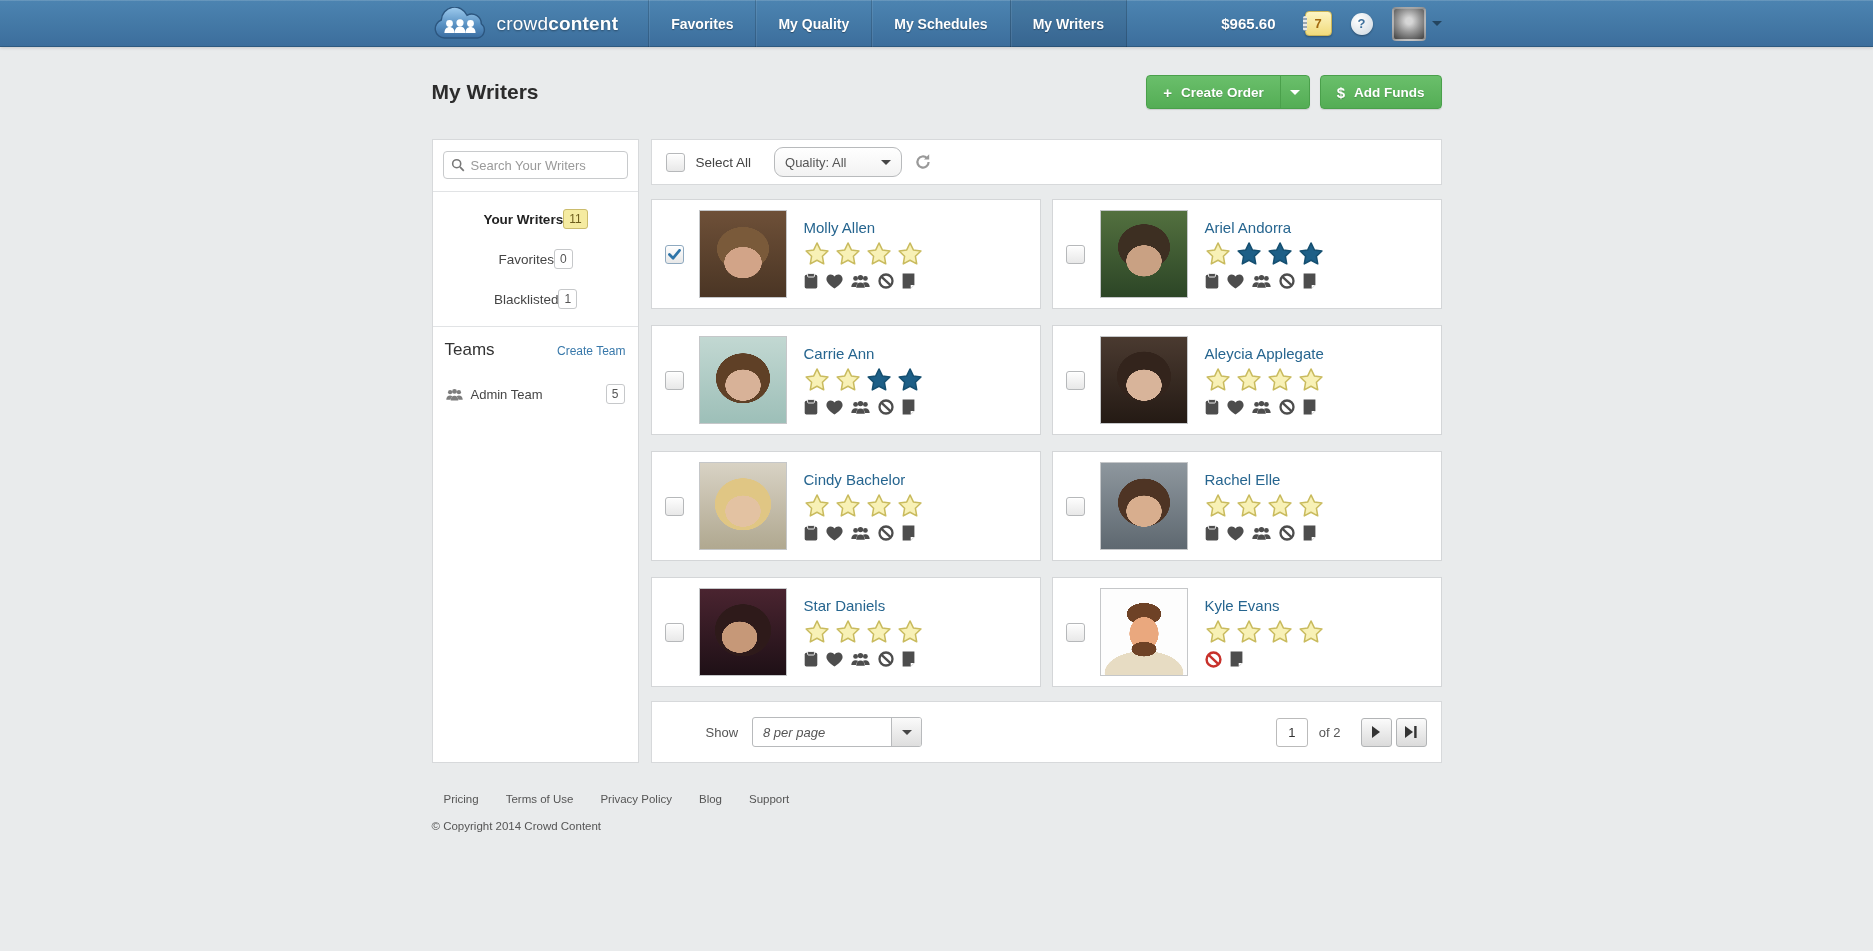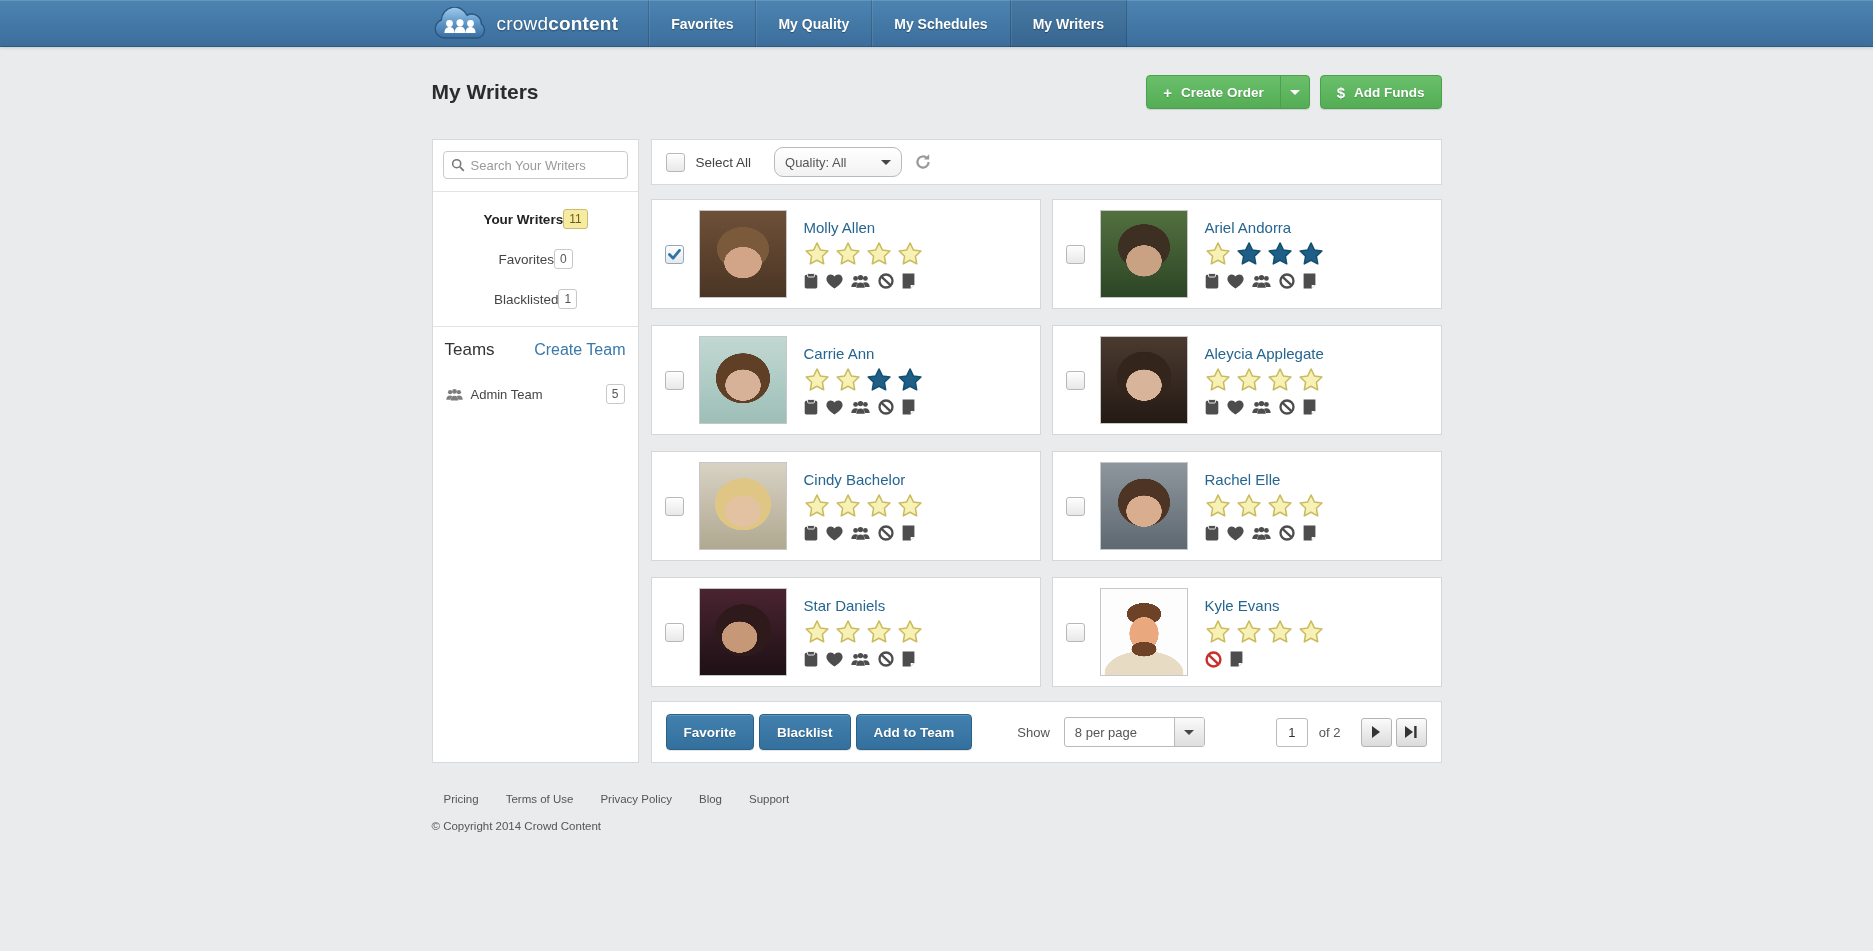--- a/index.html
+++ b/index.html
@@ -98,21 +98,21 @@
   .side-item { display:flex; align-items:center; justify-content:center; padding:10px 12px 10px 13px; font-size:13.5px; color:#454545; cursor:pointer; }
   .side-item.active .side-label { font-weight:700; color:#222; }
   .badge {
     min-width:13px; padding:2px 5px; text-align:center; border-radius:3px;
     background:#fff; border:1px solid #c6c8ca; font-size:12px; color:#555;
   }
   .badge.yellow { background:#f5eba1; border-color:#cbbc6d; color:#6d5d1d; }
   .teams-sec { padding:13px 12px; }
   .teams-head { display:flex; align-items:baseline; justify-content:space-between; margin-bottom:18px; }
   .teams-title { font-size:17px; font-weight:400; color:#333; }
-  .create-team { font-size:16px; color:#3878aa; text-decoration:none; cursor:pointer; }
+  .create-team { font-size:12px; color:#3878aa; text-decoration:none; cursor:pointer; }
   .team-item { display:flex; align-items:center; gap:8px; padding:6px 1px; font-size:13px; color:#454545; cursor:pointer; }
   .team-item .badge { margin-left:auto; }
   .ticon { display:flex; }
 
   .writers-col { flex:1; display:flex; flex-direction:column; gap:14px; }
   .panel-box { background:#fff; border:1px solid #d7d9db; }
   .panel-toolbar { height:46px; display:flex; align-items:center; padding:0 14px; }
   .checkbox {
     width:19px; height:19px; border:1px solid #b6b8ba; border-radius:3px; cursor:pointer;
     background:linear-gradient(#fefefe,#e8e8e8); flex:none;
@@ -145,23 +145,23 @@
   .panel-footer { height:62px; display:flex; align-items:center; padding:0 14px; }
   .btn-blue {
     height:36px; padding:0 17px; margin-right:5px; border-radius:4px; cursor:pointer;
     background:linear-gradient(#4280af,#34709d); border:1px solid #2c6187;
     color:#fff; font-weight:700; font-size:13.5px; font-family:inherit;
     text-shadow:0 1px 1px rgba(0,0,0,.25);
     box-shadow:inset 0 1px 0 rgba(255,255,255,.15), 0 1px 1px rgba(0,0,0,.1);
   }
   .show-label { margin-left:40px; font-size:13px; color:#555; }
   .per-page {
-    margin-left:14px; width:141px; height:30px; cursor:pointer;
+    margin-left:14px; width:170px; height:30px; cursor:pointer;
     border:1px solid #b8babc; border-radius:3px; background:#fff;
-    display:flex; align-items:center; font-size:13px; color:#555;
+    display:flex; align-items:center; font-size:13px; color:#555;font-style:italic;
   }
   .per-page-text { flex:1; padding-left:10px; }
   .per-page-caret { width:30px; align-self:stretch; border-left:1px solid #b8babc; background:linear-gradient(#fafafa,#dedede); display:flex; align-items:center; justify-content:center; border-radius:0 2px 2px 0; }
   .pagination { margin-left:auto; display:flex; align-items:center; }
   .page-input { width:32px; height:29px; border:1px solid #bbb; border-radius:3px; text-align:center; font-size:13px; color:#333; font-family:inherit; outline:none; }
   .page-total { font-size:13px; color:#555; margin:0 16px 0 11px; }
   .page-btn {
     width:31px; height:29px; margin-left:4px; cursor:pointer;
     border:1px solid #b2b4b6; border-radius:3px;
     background:linear-gradient(#fbfbfb,#dbdbdb);
@@ -233,20 +233,33 @@
           <path d="M33.4 26c0-4.1 2.4-6.1 5.1-6.1s5.1 2 5.1 6.1z" fill="#fff"></path>
       </svg>
       <span class="logo-text"><span class="logo-crowd">crowd</span><span class="logo-content">content</span></span>
     </div>
     <nav class="main-nav" id="main-nav">
         <a class="nav-item">Favorites</a>
         <a class="nav-item">My Quality</a>
         <a class="nav-item">My Schedules</a>
         <a class="nav-item active">My Writers</a>
       </nav>
+    <div class="topbar-right">
+      <span class="balance">$965.60</span>
+      <span class="notif">
+          <span>7</span>
+        </span>
+      <span class="help">
+          <span>?</span>
+        </span>
+      <span class="avatar-wrap">
+        <span class="avatar"></span>
+        <span class="avatar-caret"></span>
+      </span>
+    </div>
   </div>
 </header>
 
 <main class="container">
   <div class="page-head">
     <h1 class="page-title">My Writers</h1>
     <div class="page-actions">
       <div class="btn-green split">
         <span class="split-main">
           <span class="glyph">+</span>
@@ -824,21 +837,20 @@
                     <path d="M.6.4h11.8v11.5L8.7 15.6H.6z" fill="#4d4d4d"></path>
                     <path d="M12.4 12L8.7 15.6v-3.6z" fill="#fff"></path>
                   </svg>
                 </span>
        </div>
      </div>
    </div>
         </div>
 
       <div class="panel-box panel-footer">
-        <span id="action-buttons"><button class="btn-blue">Favorite</button><button class="btn-blue">Blacklist</button><button class="btn-blue">Add to Team</button></span>
         <span class="show-label">Show</span>
         <span class="per-page">
           <span class="per-page-text">8 per page</span>
           <span class="per-page-caret">
               <span class="caret-dark"></span>
             </span>
         </span>
         <span class="pagination">
           <input class="page-input" type="text" value="1" style="">
           <span class="page-total">of 2</span>

